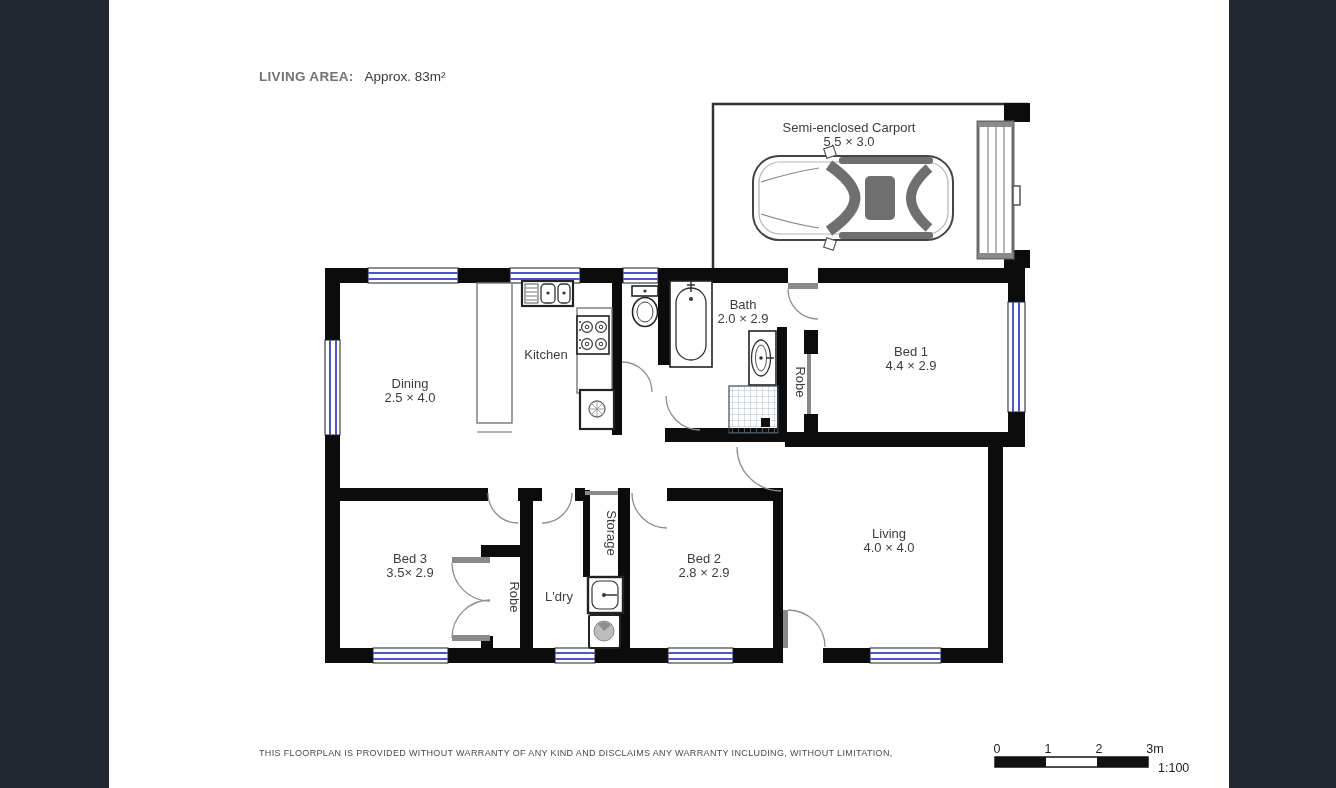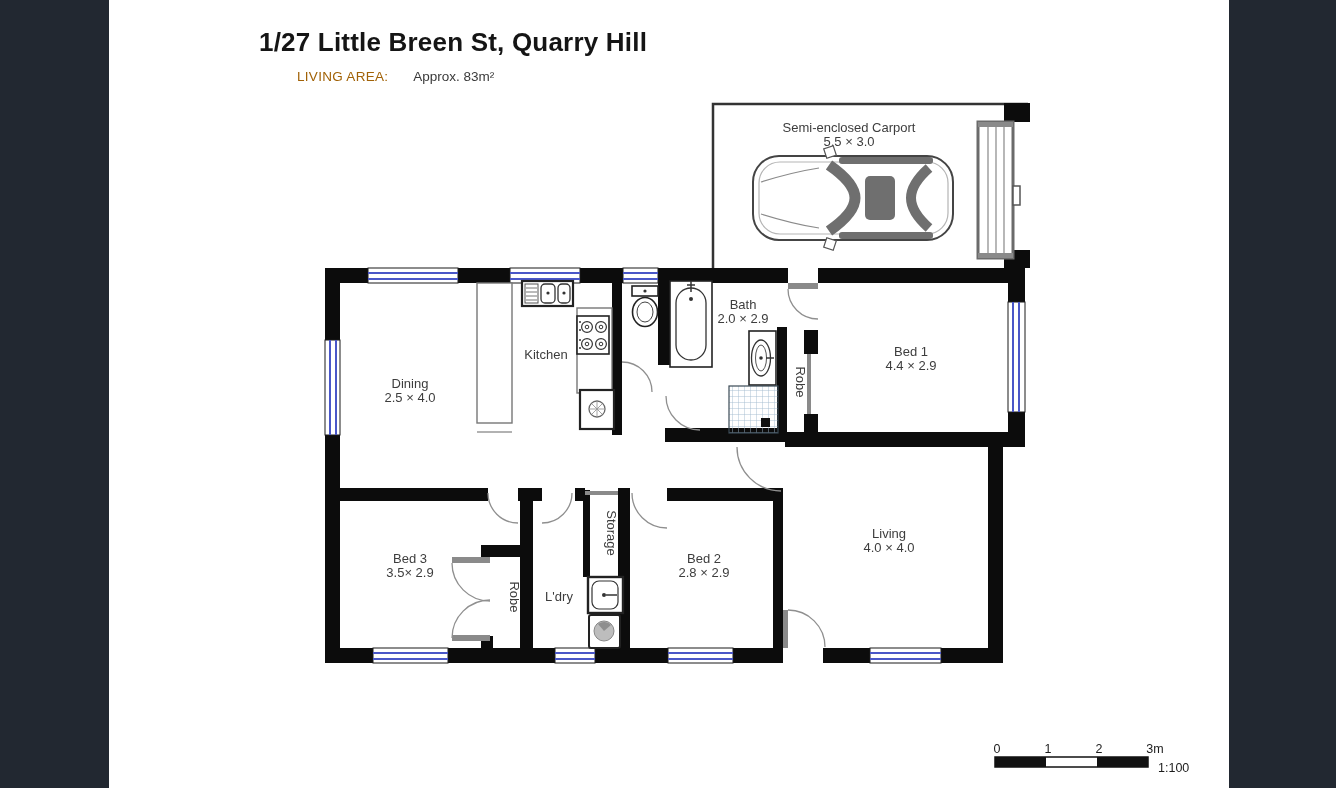--- a/index.html
+++ b/index.html
@@ -7,46 +7,46 @@
     width:1336px;height:788px;position:relative;overflow:hidden;
     background:#222831;
     font-family:"Liberation Sans",sans-serif;
   }
   .page{position:absolute;left:109px;top:0;width:1120px;height:788px;background:#ffffff;}
   .title{
     position:absolute;left:150px;top:27px;font-size:26px;font-weight:700;color:#151515;
     letter-spacing:.2px;white-space:nowrap;
   }
   .subtitle{position:absolute;left:150px;top:69px;font-size:13.5px;white-space:nowrap;}
-  .subtitle .lbl{color:#a16207;font-weight:400;letter-spacing:.3px;margin-left:38px;}
-  .subtitle .val{color:#3a3a3a;margin-left:21px;}
+  .subtitle .lbl{color:#737373;font-weight:700;letter-spacing:.3px;}
+  .subtitle .val{color:#3a3a3a;margin-left:7px;}
   .disclaimer{
     position:absolute;left:150px;top:746px;font-size:9px;color:#4a4a4a;
     letter-spacing:.35px;line-height:14px;white-space:nowrap;
   }
   svg.plan{position:absolute;left:0;top:0;}
   svg text{font-family:"Liberation Sans",sans-serif;fill:#3d3d3d;}
   .roomname{font-size:13px;}
   .wall{fill:#0c0c0c;}
   .fix{fill:#ffffff;stroke:#222222;}
   .arc{fill:none;stroke:#8f8f8f;stroke-width:1.3px;}
   .leaf{fill:#8a8a8a;}
   .scaletick{font-size:12.5px;fill:#1c1c1c;}
   .scaleratio{font-size:12.5px;fill:#1c1c1c;}
 </style>
 </head>
 <body>
 
 <div class="page">
-  <div class="title">1/27 Little Breen St, Quarry Hill</div>
   <div class="subtitle">
     <span class="lbl">LIVING AREA:</span>
     <span class="val">Approx. 83m²</span>
   </div>
   <div class="disclaimer">
+    <div>THIS FLOORPLAN IS PROVIDED WITHOUT WARRANTY OF ANY KIND AND DISCLAIMS ANY WARRANTY INCLUDING, WITHOUT LIMITATION,</div>
   </div>
 </div>
 
 <svg class="plan" width="1336" height="788" viewBox="0 0 1336 788">
   <defs>
     <pattern id="tiles" width="6" height="6" patternUnits="userSpaceOnUse">
       <path d="M6 0 L0 0 L0 6" fill="none" stroke="#a3bbce" stroke-width="0.9"></path>
     </pattern>
   </defs>
 

